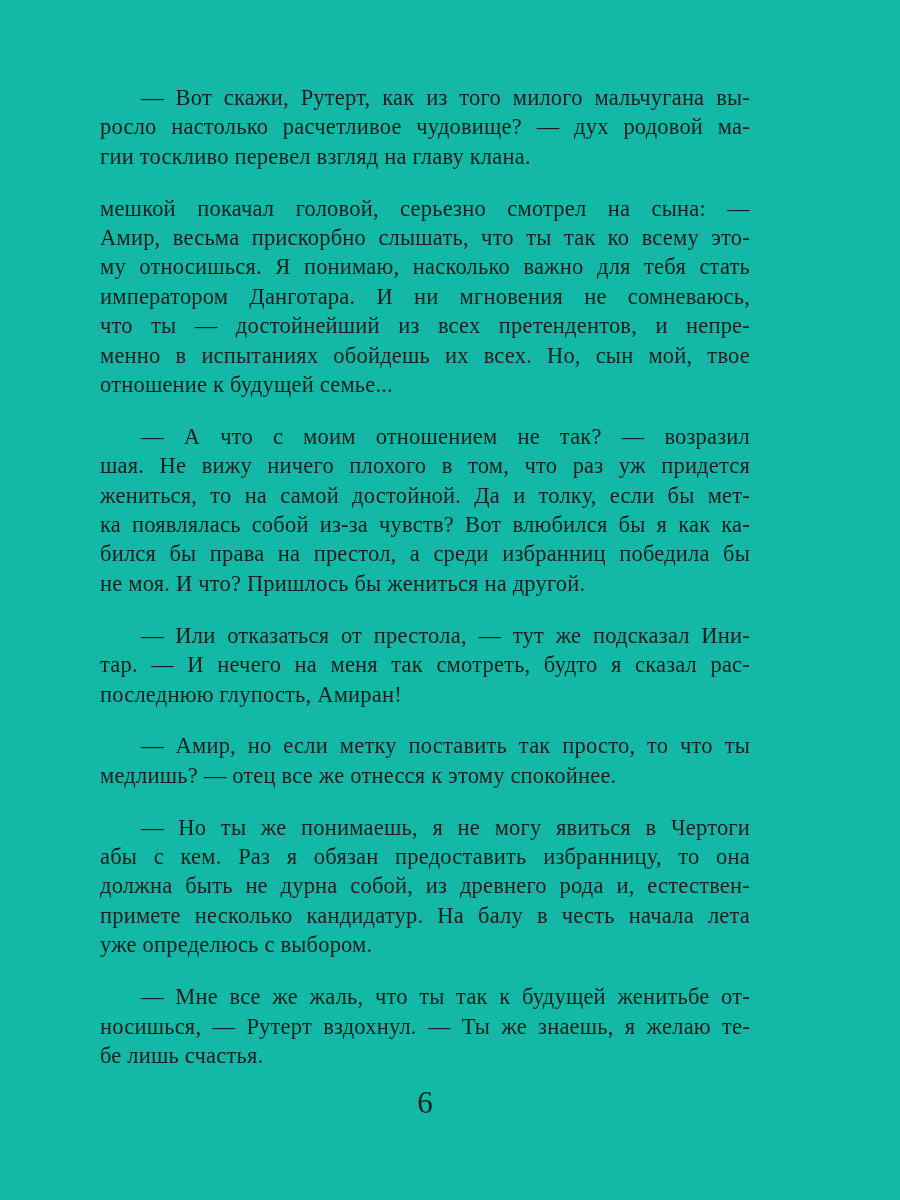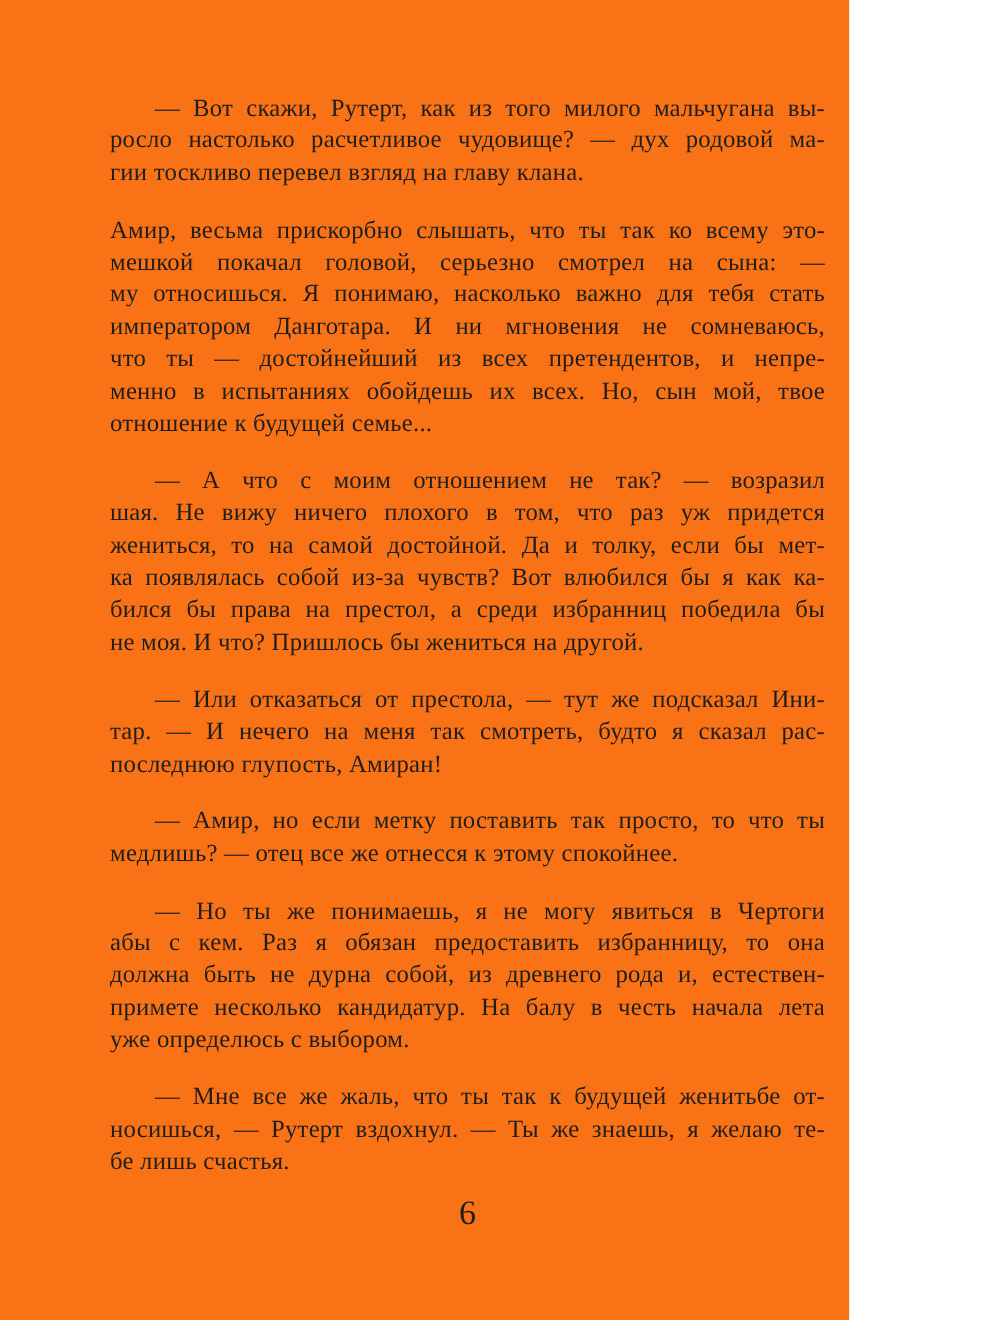--- a/index.html
+++ b/index.html
@@ -2,23 +2,23 @@
 <html><head>
 <meta charset="utf-8">
 <style>
   html, body {
     margin: 0;
     padding: 0;
     background: #ffffff;
   }
   .book-page {
     position: relative;
-    width: 772px;
+    width: 900px;
     height: 1200px;
-    background: #f97316;
+    background: #14b8a6;
     overflow: hidden;
     font-family: "Liberation Serif", "DejaVu Serif", serif;
     color: #1e1e1e;
   }
   .text-block {
     position: absolute;
     left: 100px;
     top: 83px;
     width: 650px;
     font-size: 22.5px;
@@ -63,22 +63,22 @@
 
     <p class="para">
       </p>
       <div class="line first">— Вот скажи, Рутерт, как из того милого мальчугана вы-</div>
       <div class="line">росло настолько расчетливое чудовище? — дух родовой ма-</div>
       <div class="line last">гии тоскливо перевел взгляд на главу клана.</div>
     <p></p>
 
     <p class="para">
       </p>
+      <div class="line">мешкой покачал головой, серьезно смотрел на сына: —</div>
       <div class="line">Амир, весьма прискорбно слышать, что ты так ко всему это-</div>
-      <div class="line">мешкой покачал головой, серьезно смотрел на сына: —</div>
       <div class="line">му относишься. Я понимаю, насколько важно для тебя стать</div>
       <div class="line">императором Данготара. И ни мгновения не сомневаюсь,</div>
       <div class="line">что ты — достойнейший из всех претендентов, и непре-</div>
       <div class="line">менно в испытаниях обойдешь их всех. Но, сын мой, твое</div>
       <div class="line last">отношение к будущей семье...</div>
     <p></p>
 
     <p class="para">
       </p>
       <div class="line first">— А что с моим отношением не так? — возразил</div>

